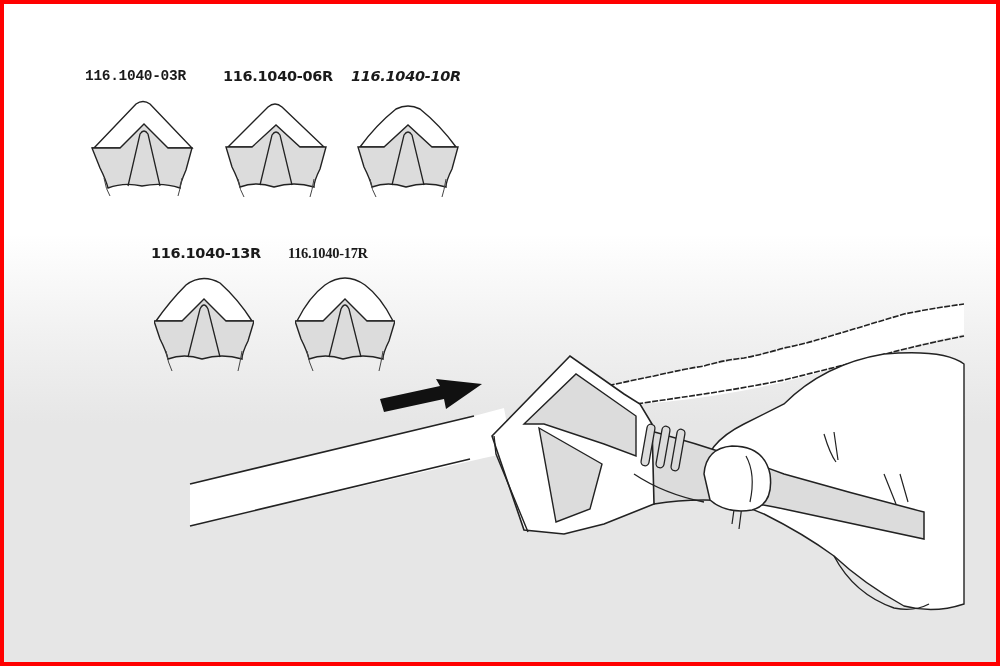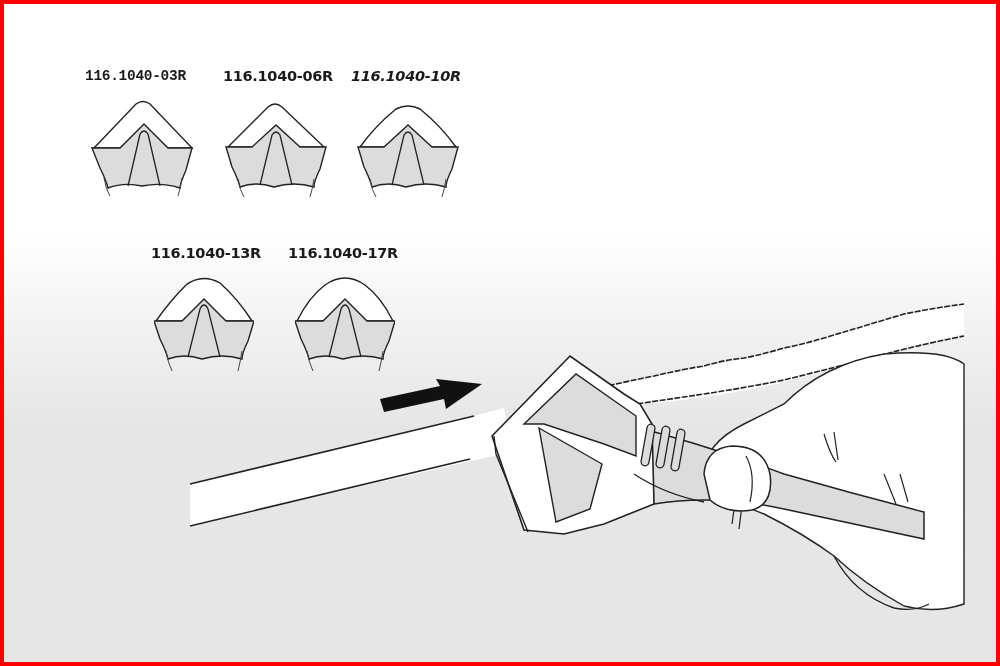--- a/index.html
+++ b/index.html
@@ -26,21 +26,21 @@
 </head>
 <body>
 
 <div class="frame">
 
   <div class="label" style="left:81px; top:64px;font-family:Liberation Mono, monospace;">116.1040-03R</div>
   <div class="label" style="left:213px; top:64px;margin-left:6px;">116.1040-06R</div>
   <div class="label" style="left:347px; top:64px;font-style:italic;">116.1040-10R</div>
 
   <div class="label" style="left:147px; top:241px;">116.1040-13R</div>
-  <div class="label" style="left:284px; top:241px;">116.1040-17R</div>
+  <div class="label" style="left:284px; top:241px;font-family:Liberation Serif, serif;">116.1040-17R</div>
 
   <svg class="jaw" style="left:86px; top:96px;" width="106" height="96" viewBox="0 0 106 96">
     <path d="M4 48 L46 4 Q53 -1 60 4 L102 48 L2 48 Z" fill="#fff" stroke="#222" stroke-width="1.4"></path>
     <path d="M2 48 L30 48 L54 24 L78 48 L102 48 L96 70 Q90 84 90 88 Q72 82 52 86 Q34 82 18 88 Q16 80 10 68 Z" fill="#dcdcdc" stroke="#222" stroke-width="1.4"></path>
     <path d="M38 86 L50 34 Q54 28 58 34 L70 86" fill="none" stroke="#222" stroke-width="1.3"></path>
     <path d="M14 78 Q16 90 20 96 M92 78 Q90 90 88 96" fill="none" stroke="#444" stroke-width="1"></path>
   </svg>
   <svg class="jaw" style="left:220px; top:97px;" width="104" height="96" viewBox="0 0 104 96">
     <path d="M4 46 L44 6 Q51 0 58 6 L100 46 Z" fill="#fff" stroke="#222" stroke-width="1.4"></path>
     <path d="M2 46 L28 46 L52 24 L76 46 L102 46 L96 68 Q90 80 90 86 Q70 80 50 86 Q32 80 16 86 Q14 78 8 66 Z" fill="#dcdcdc" stroke="#222" stroke-width="1.4"></path>

